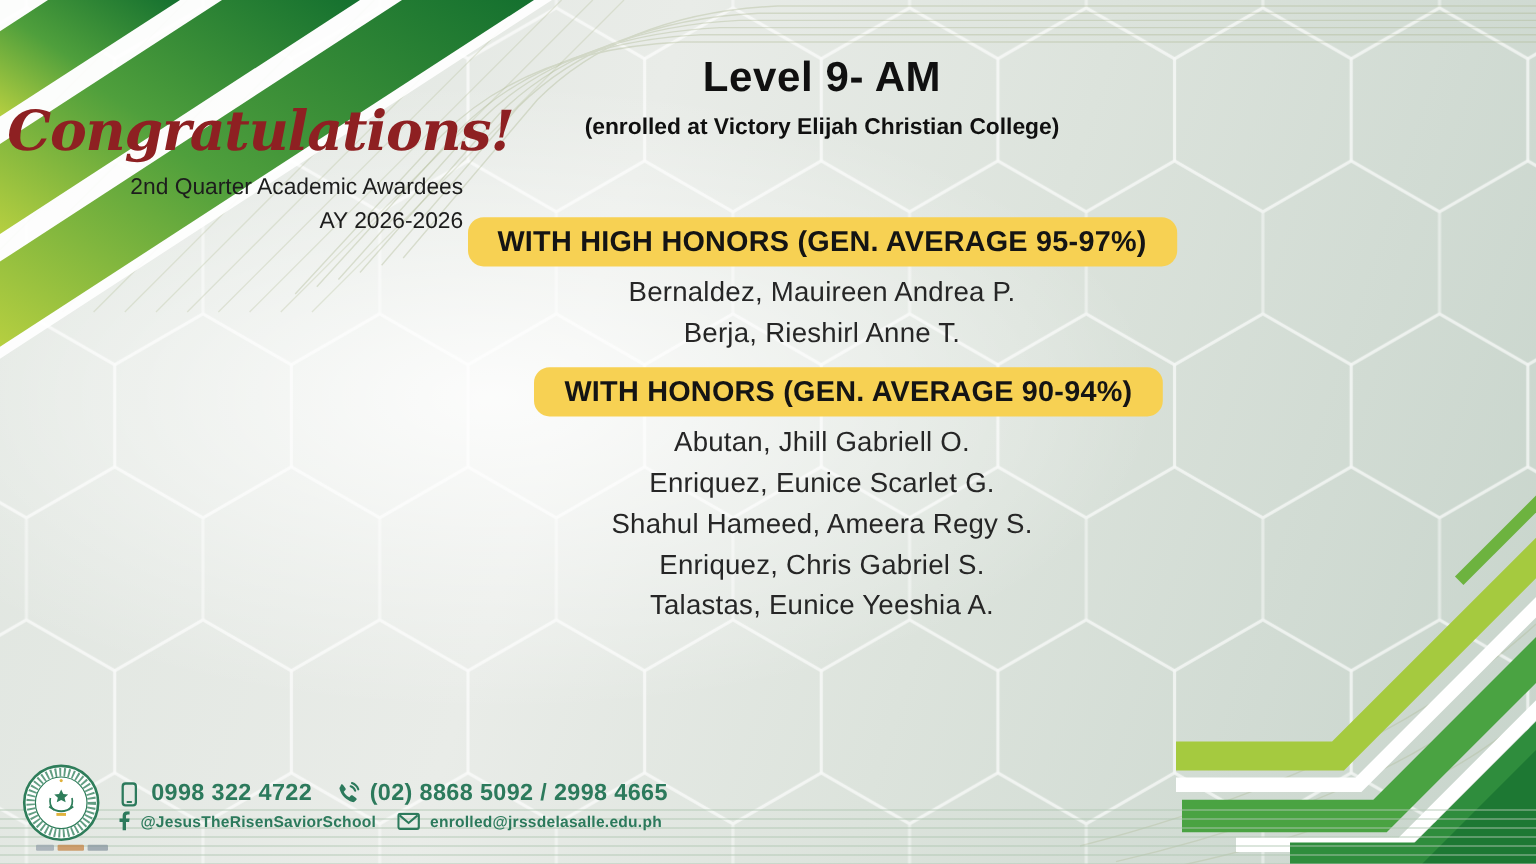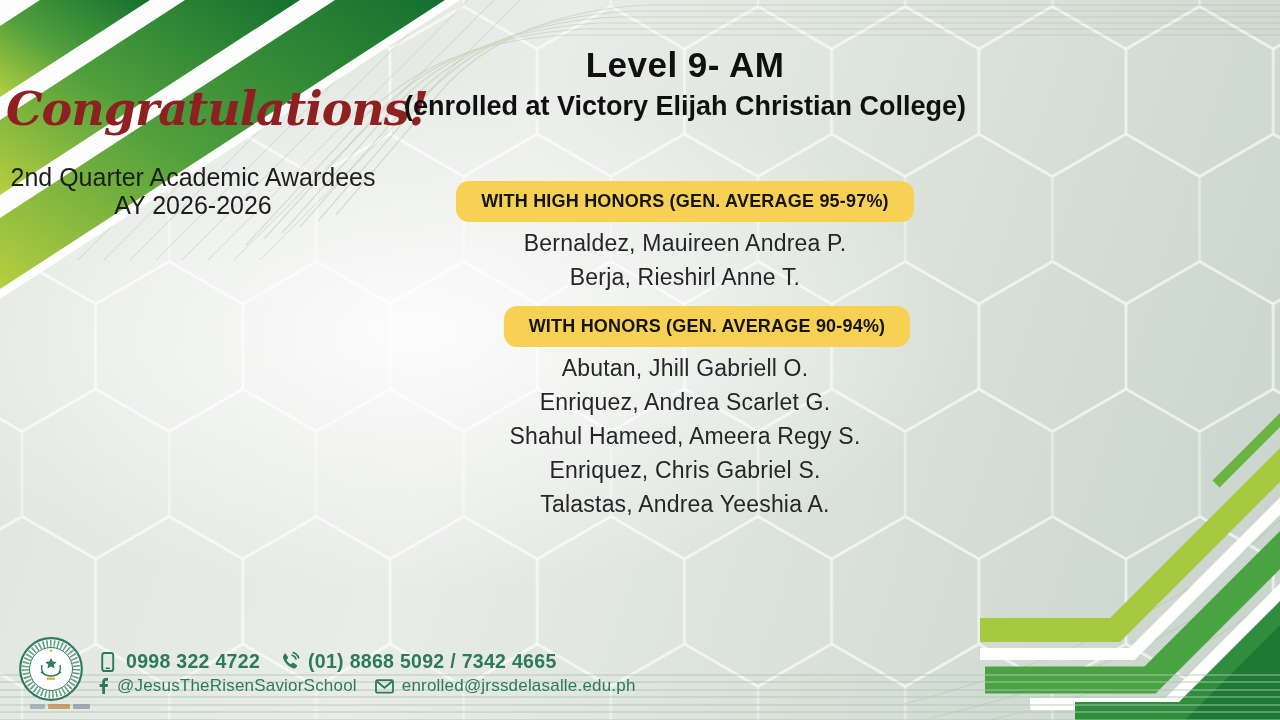--- a/index.html
+++ b/index.html
@@ -19,50 +19,50 @@
     position:absolute;left:0;bottom:0;width:100%;height:46px;pointer-events:none;
     background:repeating-linear-gradient(180deg, rgba(176,199,178,.45) 0 1.6px, rgba(255,255,255,0) 1.6px 7.5px);
   }
 
   .congrats{
     position:absolute;left:6px;top:82px;width:372px;text-align:center;
     font-family:"DejaVu Serif",serif;font-style:italic;font-weight:bold;
     font-size:46px;color:#8e2022;letter-spacing:-1px;white-space:nowrap;
   }
   .left-sub{
-    position:absolute;left:0;top:163px;width:386px;text-align:center;
-    font-size:25px;line-height:28px;color:#1d1d1d;
+    position:absolute;left:0;top:143px;width:386px;text-align:right;
+    font-size:19px;line-height:28px;color:#1d1d1d;
   }
 
   .main-col{
     position:absolute;left:355px;top:44px;width:660px;
     display:flex;flex-direction:column;align-items:center;justify-content:space-between;
   }
   .title{font-size:35px;font-weight:bold;color:#101010;letter-spacing:.5px;line-height:41px;}
-  .subtitle{font-size:27px;font-weight:bold;color:#101010;margin-top:7px;line-height:29px;}
+  .subtitle{font-size:19px;font-weight:bold;color:#101010;margin-top:7px;line-height:29px;}
   .badge{
     margin-top:60px;background:#f7d153;color:#141414;font-weight:bold;
-    font-size:18px;line-height:25px;padding:8px 25px;border-radius:13px;
+    font-size:24px;line-height:25px;padding:8px 25px;border-radius:13px;
     letter-spacing:.2px;white-space:nowrap;
   }
   .badge-2{margin-top:12px;margin-left:44px;}
   .names{margin-top:4px;text-align:center;}
   .name{font-size:23px;color:#262626;line-height:34px;letter-spacing:.2px;white-space:nowrap;}
 
   .logo{position:absolute;left:18px;top:636px;}
   .accred{position:absolute;left:30px;top:704px;display:flex;gap:3px;align-items:center;}
   .accred i{display:block;height:5px;border-radius:1px;opacity:.65;}
   .accred i:nth-child(1){width:15px;background:#8d99a6;}
   .accred i:nth-child(2){width:22px;background:#c2762f;}
   .accred i:nth-child(3){width:17px;background:#7d8c98;}
 
   .contact{position:absolute;left:97px;top:650px;color:#2c7a5c;}
   .c-row{display:flex;align-items:center;gap:8px;}
   .row1{font-size:19.5px;font-weight:bold;letter-spacing:.3px;}
-  .row2{margin-top:3px;font-size:17px;font-weight:normal;letter-spacing:.2px;}
+  .row2{margin-top:3px;font-size:13px;font-weight:bold;letter-spacing:.2px;}
   .cicon{display:flex;align-items:center;}
   .cicon.gap{margin-left:10px;}
   .ctext{white-space:nowrap;}
 </style>
 </head>
 <body>
 
 <div class="stage">
 
   <svg class="bg-hex" width="1280" height="720" viewBox="0 0 1280 720">
@@ -139,24 +139,24 @@
 
     <div class="badge badge-1">WITH HIGH HONORS (GEN. AVERAGE 95-97%)</div>
     <div class="names names-1">
       <div class="name">Bernaldez, Mauireen Andrea P.</div>
       <div class="name">Berja, Rieshirl Anne T.</div>
     </div>
 
     <div class="badge badge-2">WITH HONORS (GEN. AVERAGE 90-94%)</div>
     <div class="names names-2">
       <div class="name">Abutan, Jhill Gabriell O.</div>
-      <div class="name">Enriquez, Andrea Scarlet G.</div>
+      <div class="name">Enriquez, Eunice Scarlet G.</div>
       <div class="name">Shahul Hameed, Ameera Regy S.</div>
       <div class="name">Enriquez, Chris Gabriel S.</div>
-      <div class="name">Talastas, Andrea Yeeshia A.</div>
+      <div class="name">Talastas, Eunice Yeeshia A.</div>
     </div>
   </div>
 
   <svg class="logo" width="66" height="66" viewBox="0 0 66 66">
     <circle cx="33" cy="33" r="31.5" fill="#ffffff"></circle>
     <circle cx="33" cy="33" r="30.8" fill="none" stroke="#2e7d5a" stroke-width="2.2"></circle>
     <circle cx="33" cy="33" r="25.5" fill="none" stroke="#2e7d5a" stroke-width="7" stroke-dasharray="1.6 2.1" opacity=".75"></circle>
     <circle cx="33" cy="33" r="21.5" fill="#ffffff"></circle>
     <circle cx="33" cy="33" r="21.5" fill="none" stroke="#2e7d5a" stroke-width="1"></circle>
     <path d="M33 22 l1.8 3.6 4 .4 -3 2.7 .9 3.9 -3.7 -2 -3.7 2 .9 -3.9 -3 -2.7 4 -.4 z" fill="#2e7d5a"></path>
@@ -179,21 +179,21 @@
           <line x1="9" y1="17.6" x2="13.5" y2="17.6" stroke="currentColor" stroke-width="1.6"></line>
         </svg>
       </span>
       <span class="ctext">0998 322 4722</span>
       <span class="cicon gap">
         <svg width="22" height="22" viewBox="0 0 22 22">
           <path d="M6.2 2.9c.5-.5 1.3-.4 1.7.2l2 2.8c.3.5.3 1.1-.1 1.5L8.5 8.7c.9 2 2.6 3.7 4.6 4.6l1.3-1.3c.4-.4 1-.5 1.5-.1l2.8 2c.6.4.7 1.2.2 1.7l-1.3 1.3c-.5.5-1.2.7-1.9.5C10.6 16 6.4 11.8 5 6.6c-.2-.7 0-1.4.5-1.9z" fill="currentColor"></path>
           <path d="M14.2 4.2 a5.5 5.5 0 0 1 3.8 3.8 M15.3 1.5 a8.6 8.6 0 0 1 5.3 5.3" stroke="currentColor" stroke-width="1.7" fill="none" stroke-linecap="round"></path>
         </svg>
       </span>
-      <span class="ctext">(01) 8868 5092 / 7342 4665</span>
+      <span class="ctext">(02) 8868 5092 / 2998 4665</span>
     </div>
     <div class="c-row row2">
       <span class="cicon">
         <svg width="12" height="16" viewBox="0 0 12 16">
           <path d="M8 16 V9 h2.6 l.4-3 H8 V4.2 C8 3.3 8.3 2.7 9.6 2.7 H11 V0.1 C10.8 .1 9.9 0 8.9 0 6.7 0 5.2 1.3 5.2 3.8 V6 H2.6 v3 H5.2 v7 z" fill="currentColor"></path>
         </svg>
       </span>
       <span class="ctext">@JesusTheRisenSaviorSchool</span>
       <span class="cicon gap">
         <svg width="19" height="15" viewBox="0 0 19 15">

